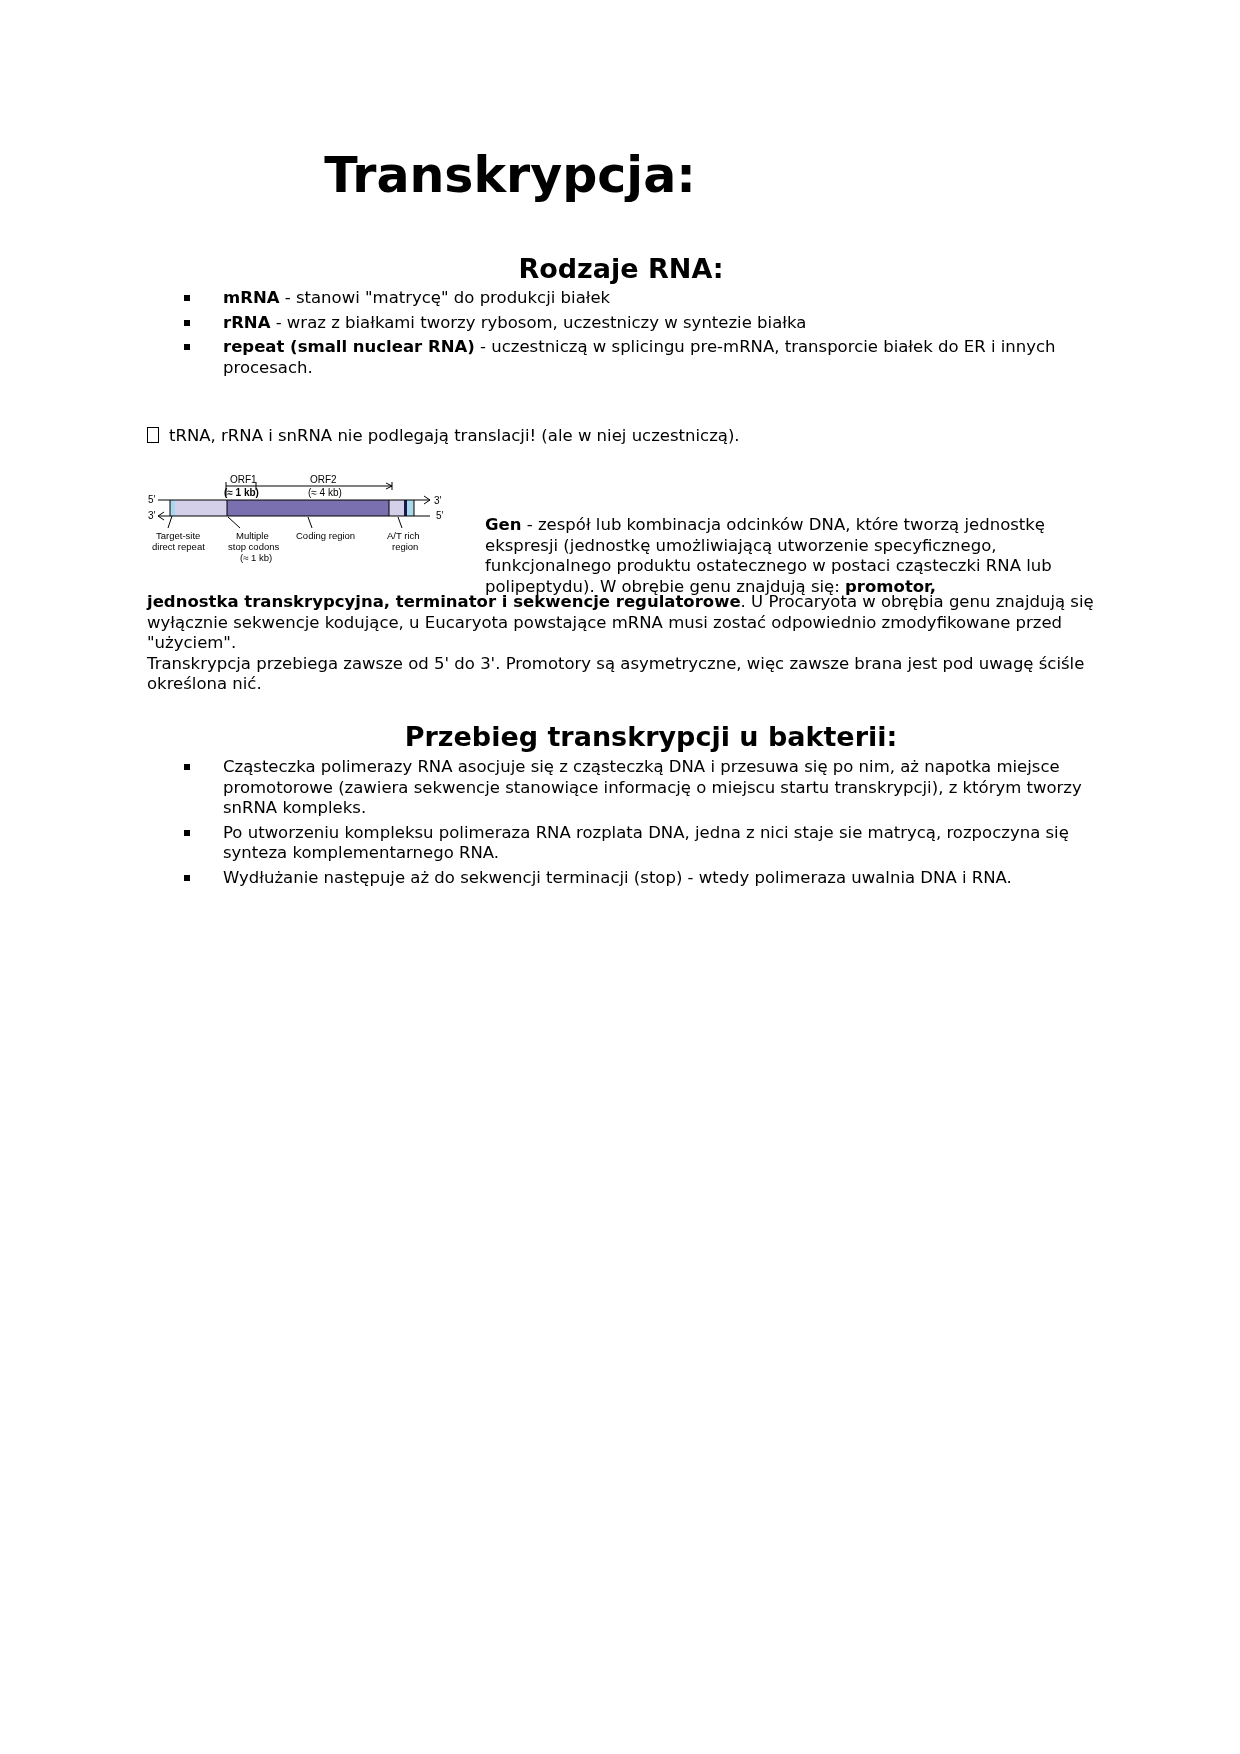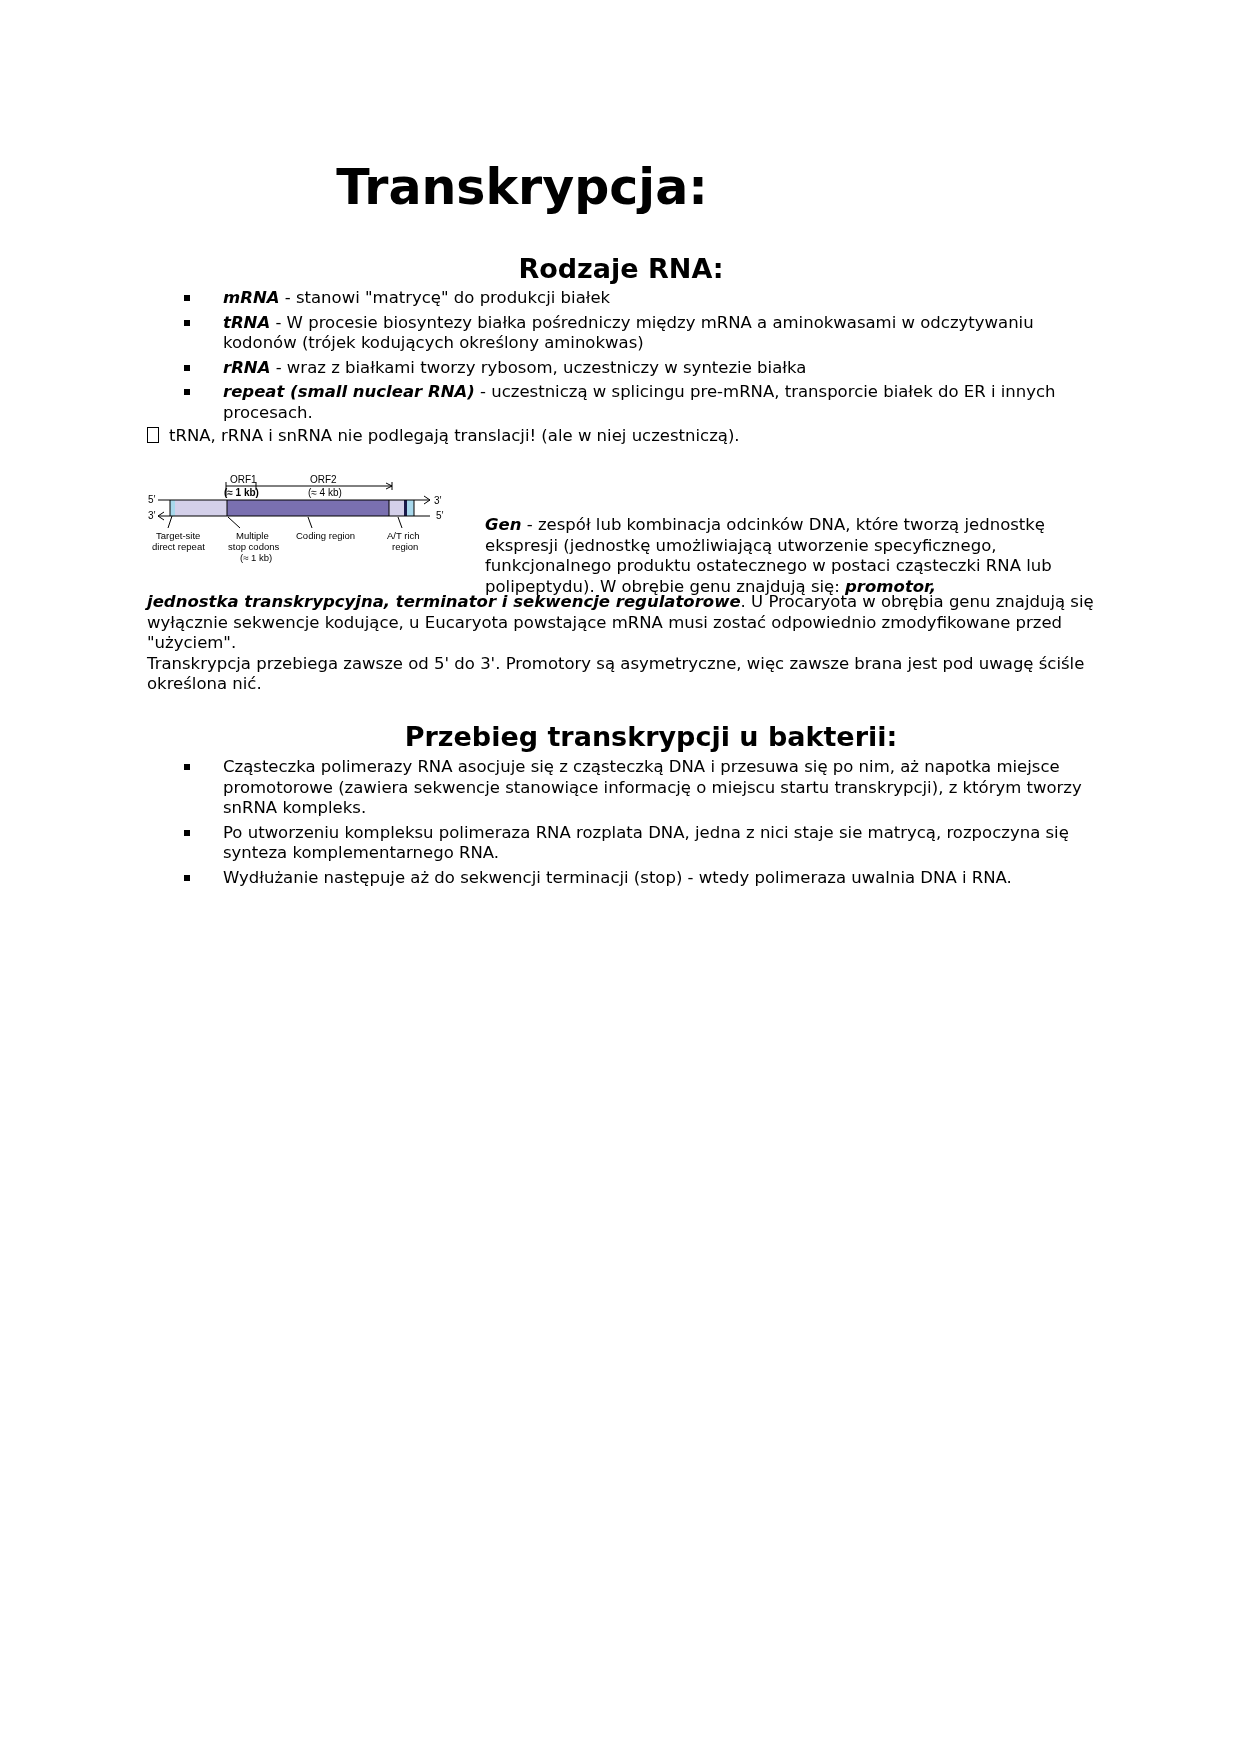--- a/index.html
+++ b/index.html
@@ -1,48 +1,47 @@
 <!DOCTYPE html>
 <html><head>
   <meta charset="utf-8">
   <style>
     html, body { margin: 0; padding: 0; background: #ffffff; }
     body { width: 1240px; height: 1754px; position: relative; overflow: hidden;
            font-family: "DejaVu Sans", sans-serif; color: #000; }
     .page-title { position: absolute; left: 0; width: 1020px; top: 146px; text-align: center;
-                  font-weight: bold; font-size: 49px; line-height: 60px; margin: 12px; }
+                  font-weight: bold; font-size: 49px; line-height: 60px; margin: 0; }
     .h2 { position: absolute; left: 0; width: 1240px; text-align: center; font-weight: bold;
           font-size: 27px; line-height: 32px; margin: 1px; }
     .h2.rna { top: 252px; }
     .h2.bact { top: 720px; left: 30px; }
     .txt { font-size: 16.5px; line-height: 20.5px; }
     .list { position: absolute; left: 184px; width: 910px; margin: 0; padding: 0; list-style: none; }
     .list li { position: relative; padding-left: 39px; margin: 0 0 4px 0; }
     .bullet { position: absolute; left: 0; top: 7px; width: 6px; height: 6px; background: #000; }
     .list.rna { top: 288px; }
     .list.bact { top: 757px; }
-    .b { font-weight: bold; font-style: italic; }
+    .b { font-weight: bold; }
     .note { position: absolute; left: 147px; top: 426px; text-align: right; }
     .note .box { display: inline-block; width: 10px; height: 14px; border: 1px solid #000;
                  vertical-align: -2px; margin-right: 10px; }
     .diagram { position: absolute; left: 148px; top: 470px; width: 310px; height: 105px; }
     .gen-block { position: absolute; left: 485px; top: 487px; width: 610px; margin-top: 28px; }
     .gen-block2 { position: absolute; left: 147px; top: 592px; width: 950px; }
     .gen-block2 p, .gen-block p { margin: 0; }
   </style>
 </head>
 <body>
 
 <h1 class="page-title">Transkrypcja:</h1>
 
 <h2 class="h2 rna">Rodzaje RNA:</h2>
 
 <ul class="list rna txt">
   <li><span class="bullet"></span><span class="b">mRNA</span><span> - stanowi "matrycę" do produkcji białek</span></li>
-  <li><span class="bullet"></span><span class="b">tRNA</span><span> - W procesie biosyntezy białka pośredniczy między mRNA a aminokwasami w odczytywaniu kodonów (trójek kodujących określony aminokwas)</span></li>
   <li><span class="bullet"></span><span class="b">rRNA</span><span> - wraz z białkami tworzy rybosom, uczestniczy w syntezie białka</span></li>
   <li><span class="bullet"></span><span class="b">repeat (small nuclear RNA)</span><span> - uczestniczą w splicingu pre-mRNA, transporcie białek do ER i innych procesach.</span></li>
 </ul>
 
 <div class="note txt">
   <span class="box"></span><span>tRNA, rRNA i snRNA nie podlegają translacji! (ale w niej uczestniczą).</span>
 </div>
 
 <div class="diagram">
   <svg width="310" height="105" viewBox="0 0 310 105" xmlns="http://www.w3.org/2000/svg" font-family="Liberation Sans, sans-serif" font-size="10">

